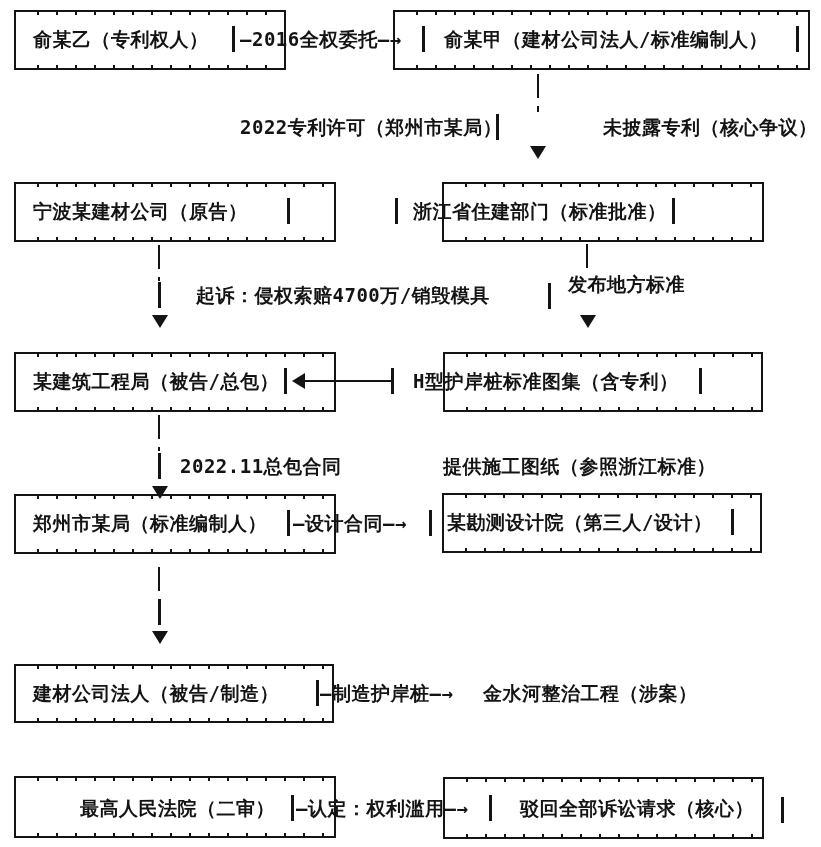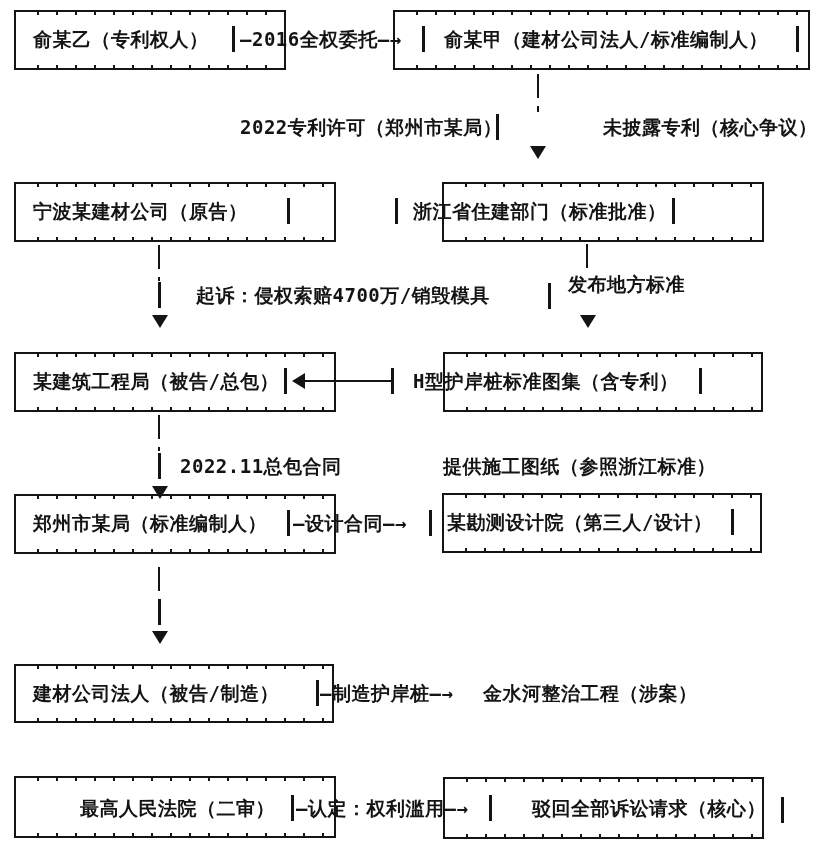--- a/index.html
+++ b/index.html
@@ -108,16 +108,16 @@
   <div class="lbl" style="left:483px;top:680px;">金水河整治工程（涉案）</div>
 
   <div class="box" style="left:14px;top:776px;width:318px;height:58px;"></div>
   <div class="lbl" style="left:33px;top:795px;margin-left:47px;">最高人民法院（二审）</div>
   <div class="vbar" style="left:291px;top:795px;"></div>
 
   <div class="lbl" style="left:296px;top:795px;">—认定：权利滥用—→</div>
   <div class="vbar" style="left:489px;top:795px;"></div>
 
   <div class="box" style="left:443px;top:777px;width:317px;height:58px;"></div>
-  <div class="lbl" style="left:532px;top:795px;">驳回全部诉讼请求（核心）</div>
+  <div class="lbl" style="left:520px;top:795px;">驳回全部诉讼请求（核心）</div>
   <div class="vbar" style="left:781px;top:797px;"></div>
 
 </div>
 
 </body></html>

